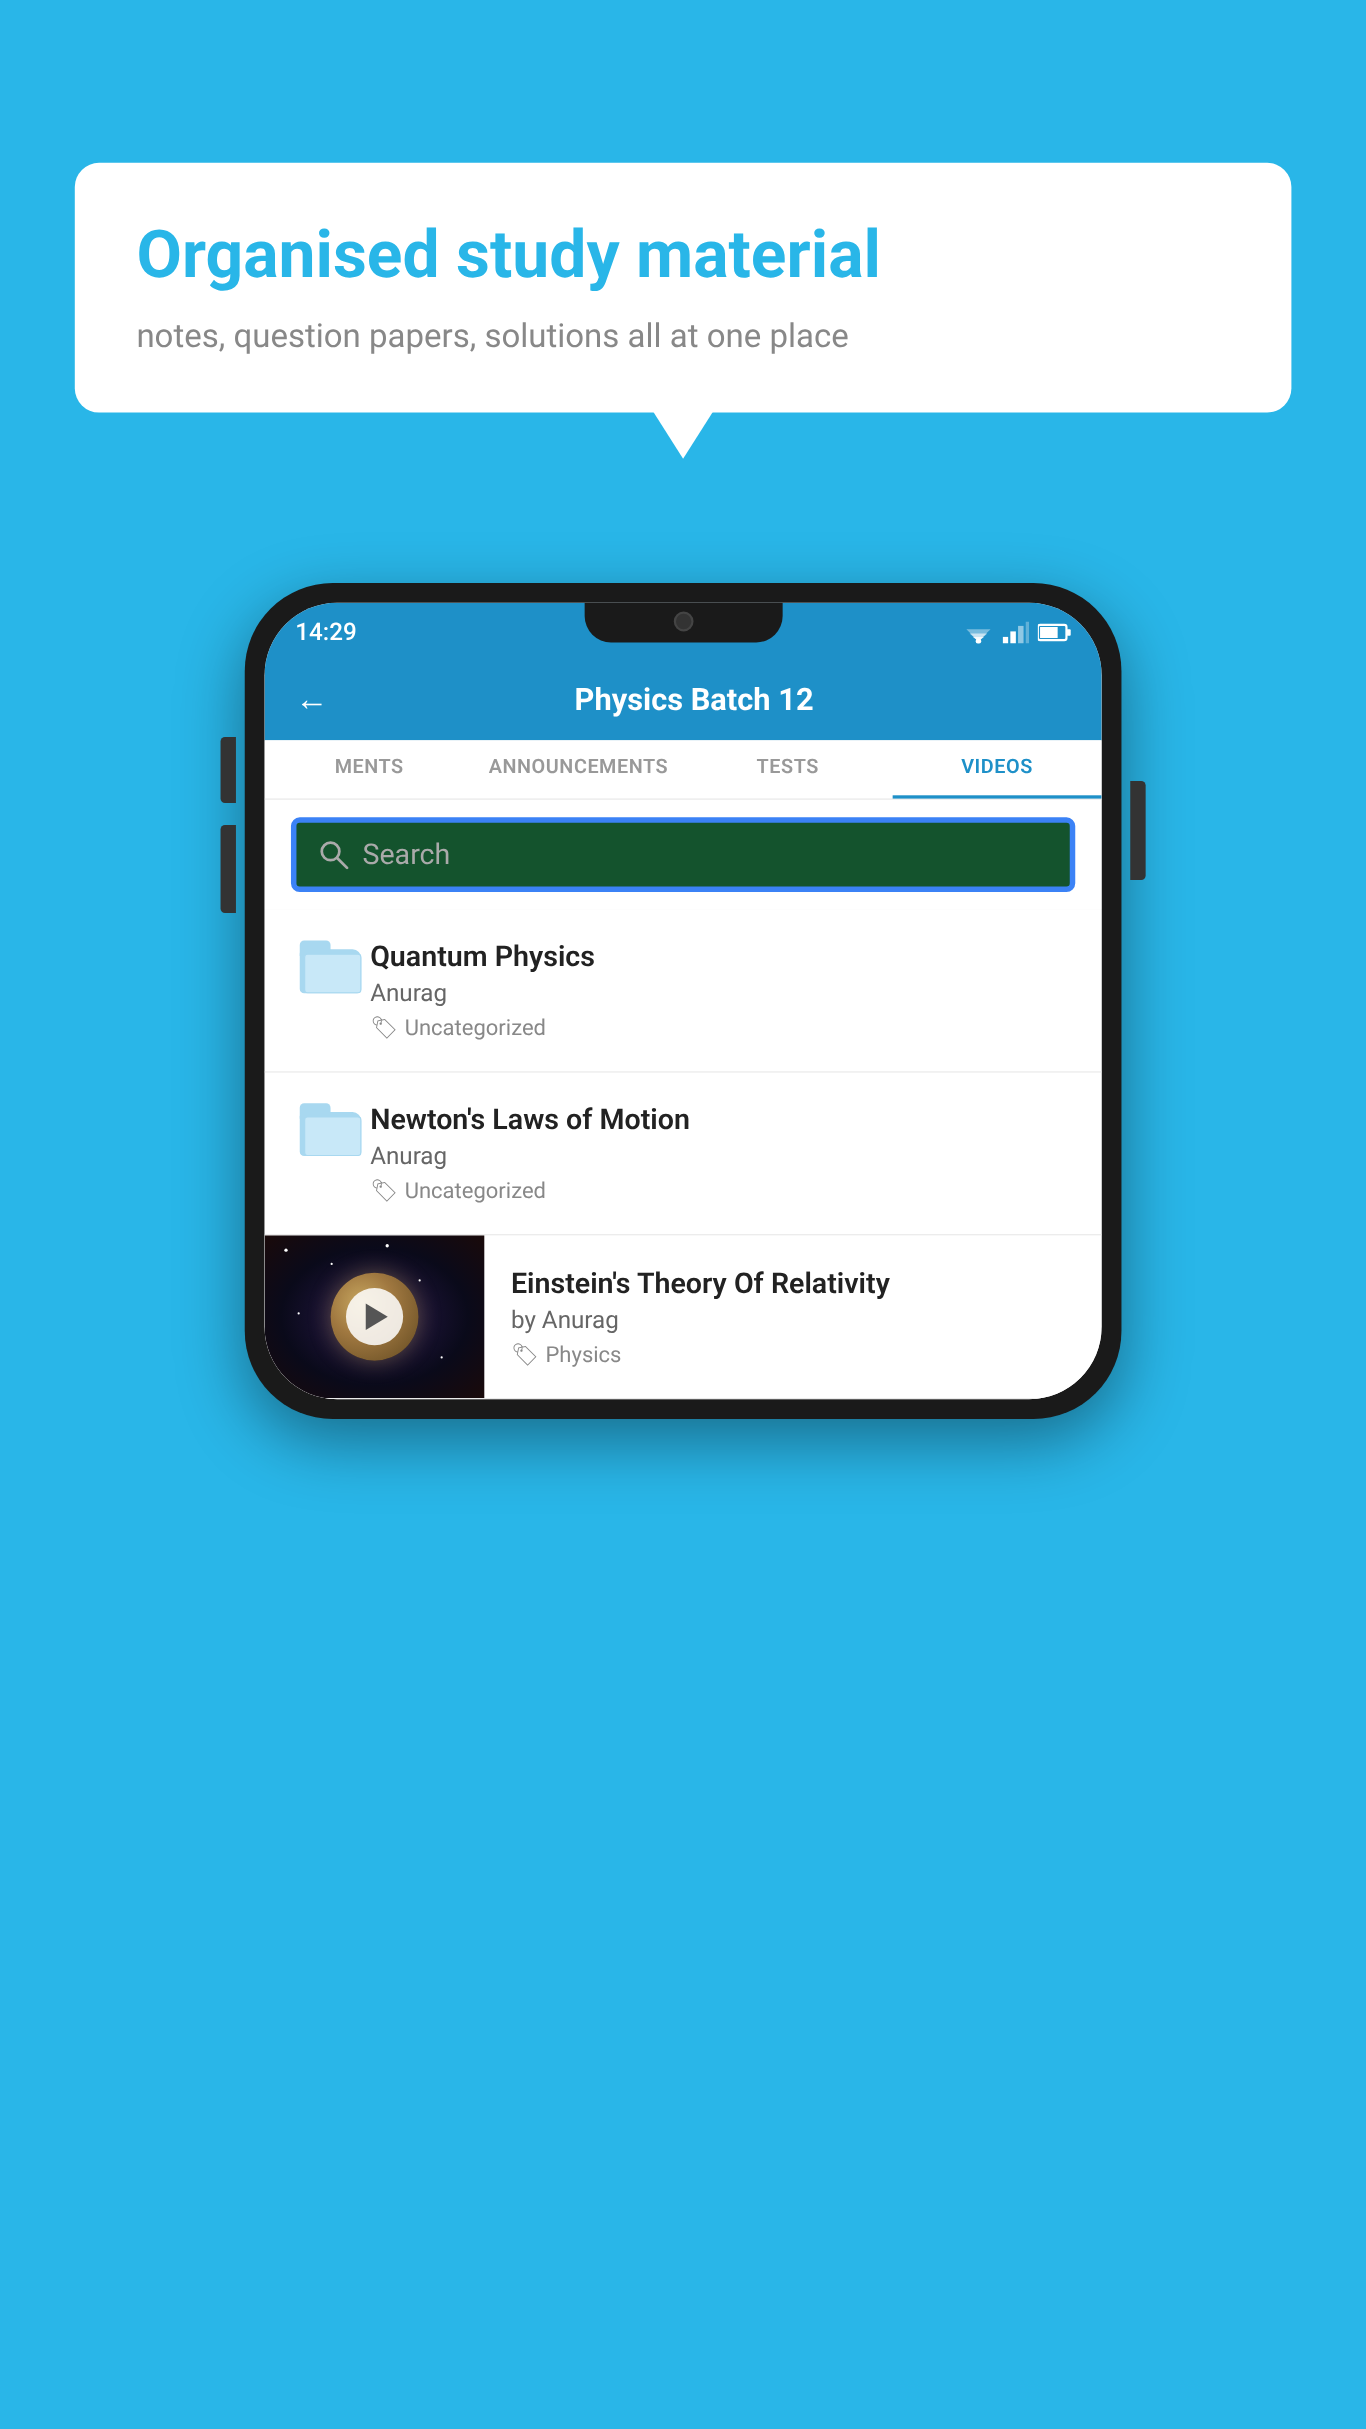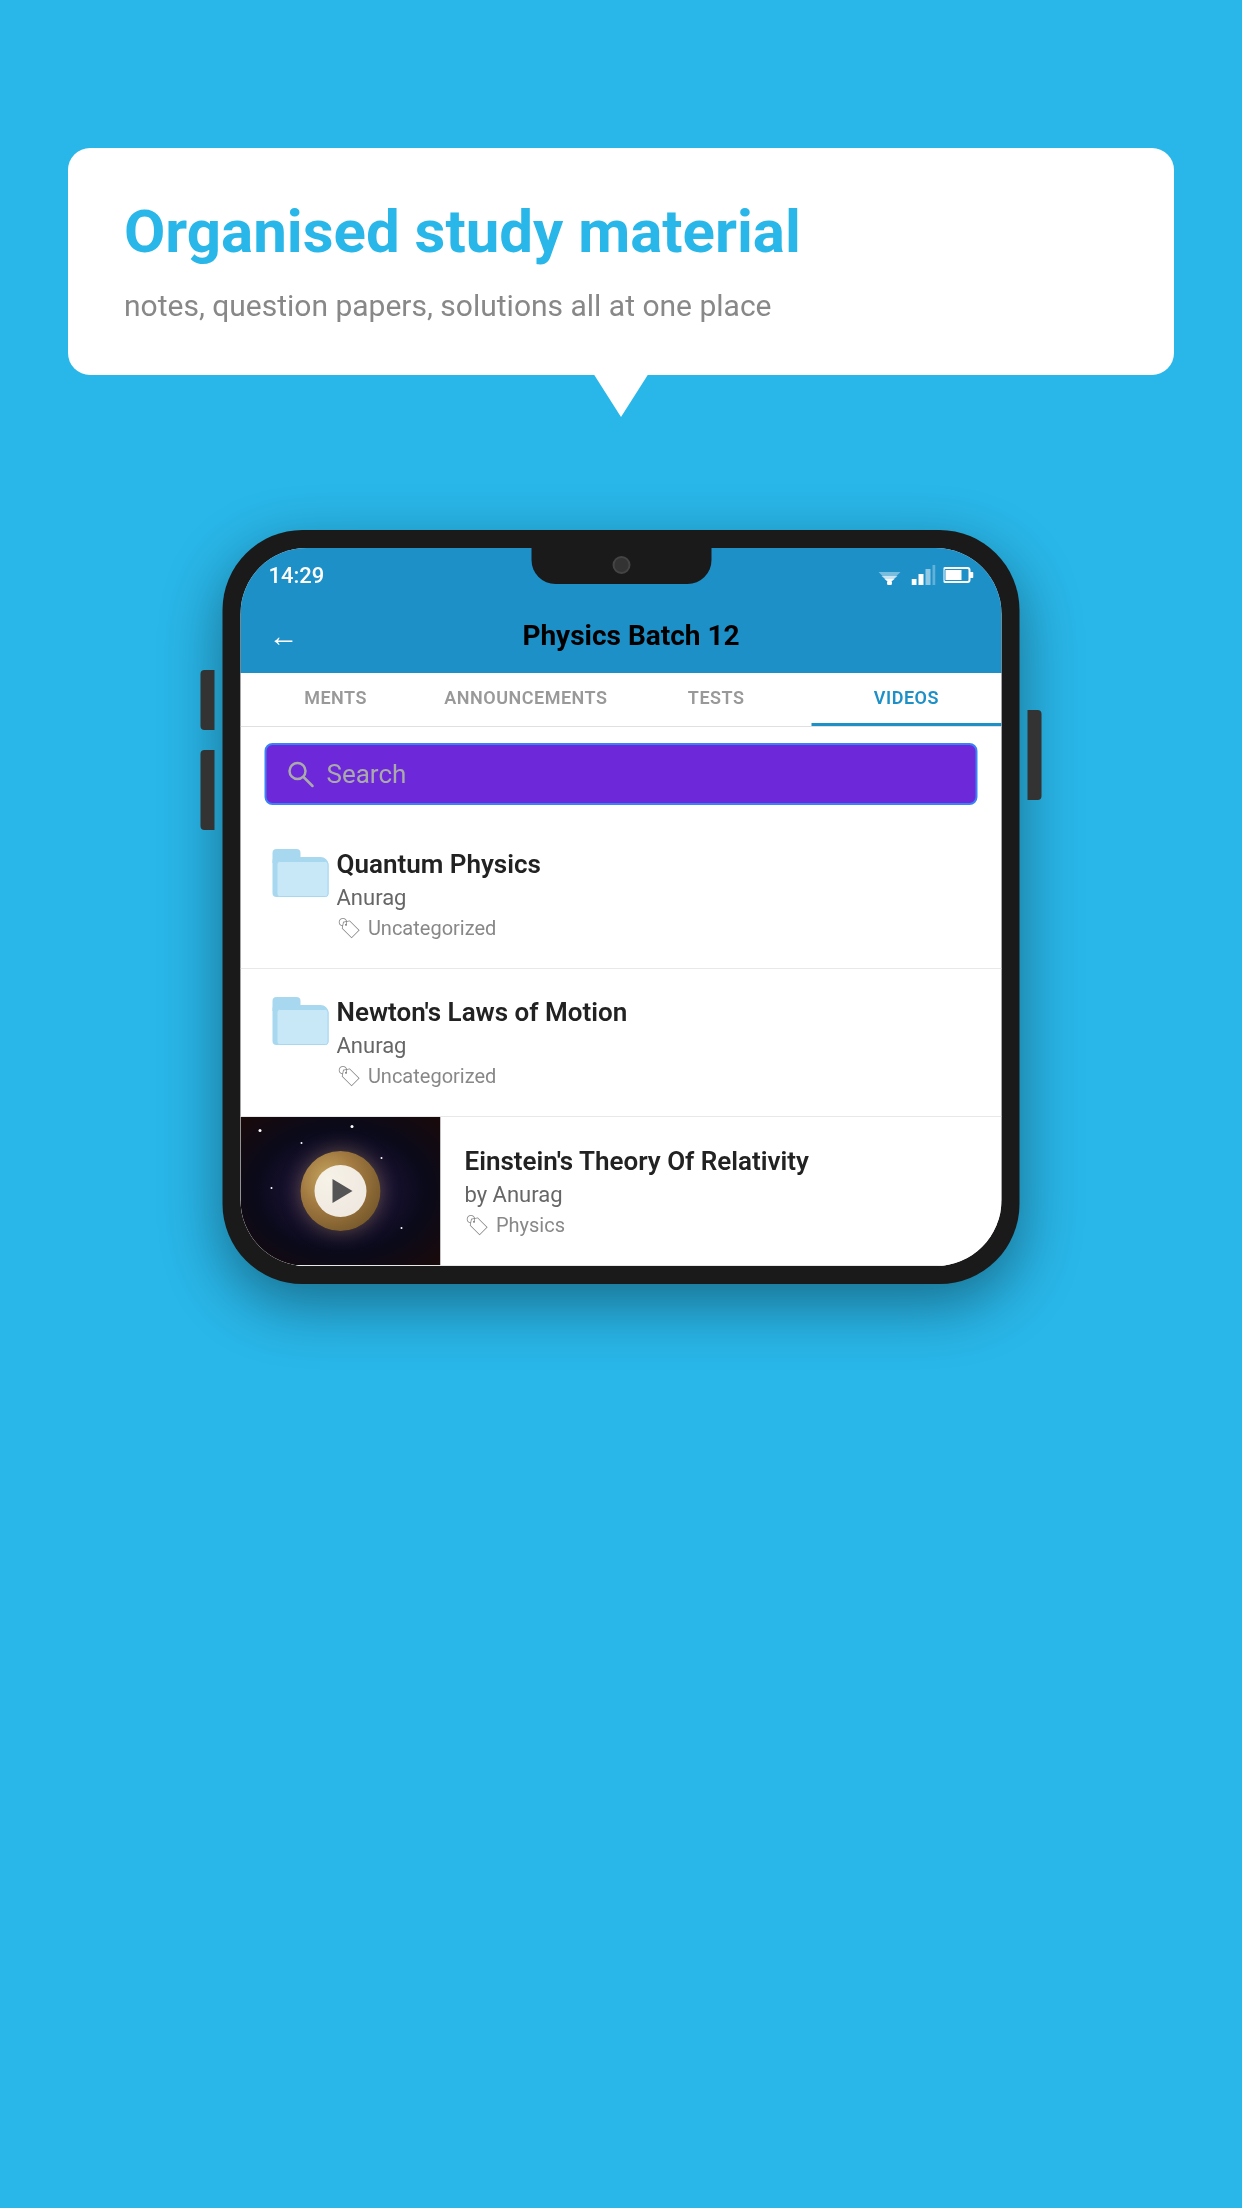--- a/index.html
+++ b/index.html
@@ -144,21 +144,21 @@
       cursor: pointer;
     }
 
     .header-title-group {
       flex: 1;
       text-align: center;
       padding-right: 30px;
     }
 
     .header-title {
-      color: #000000;
+      color: #ffffff;
       font-size: 28px;
       font-weight: 700;
     }
 
     .header-subtitle {
       color: rgba(255,255,255,0.85);
       font-size: 20px;
       margin-top: 2px;
     }
 
@@ -195,22 +195,22 @@
       background: #1e90c8;
     }
 
     
     .search-bar-wrapper {
       background: white;
       padding: 16px 24px;
     }
 
     .search-bar {
-      background: #6d28d9;
-      border: 2px solid #3b82f6;
+      background: #14532d;
+      border: 5px solid #3b82f6;
       border-radius: 8px;
       display: flex;
       align-items: center;
       padding: 14px 20px;
       gap: 12px;
     }
 
     .search-placeholder {
       font-size: 26px;
       color: #aaa;

